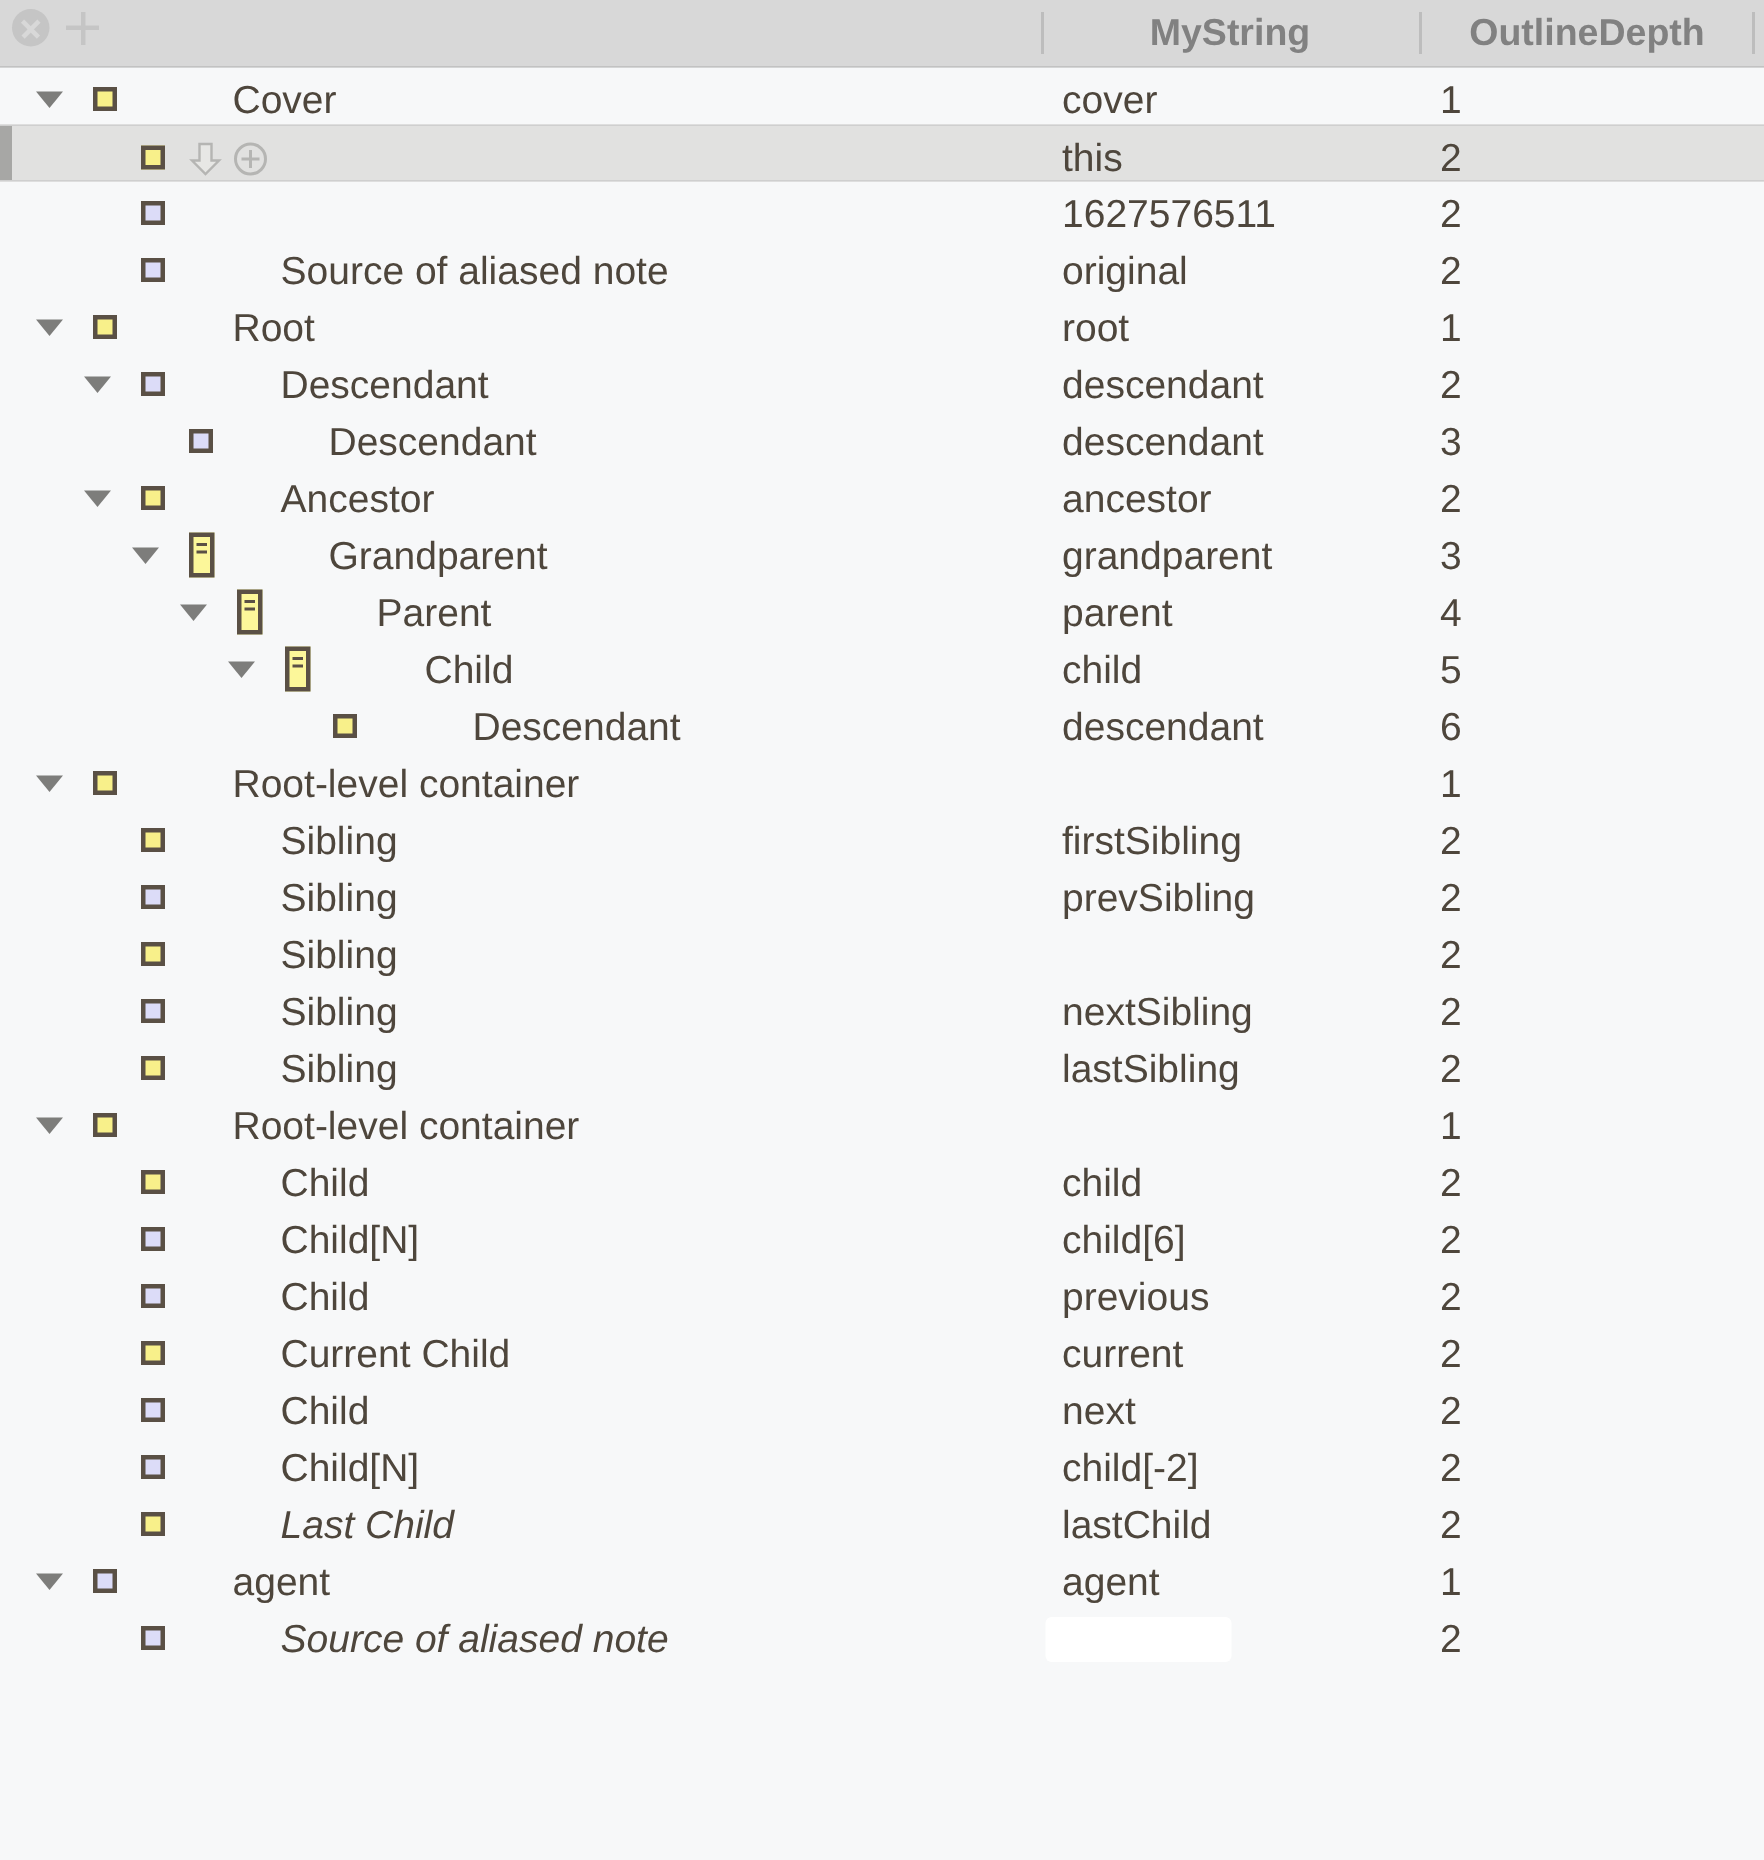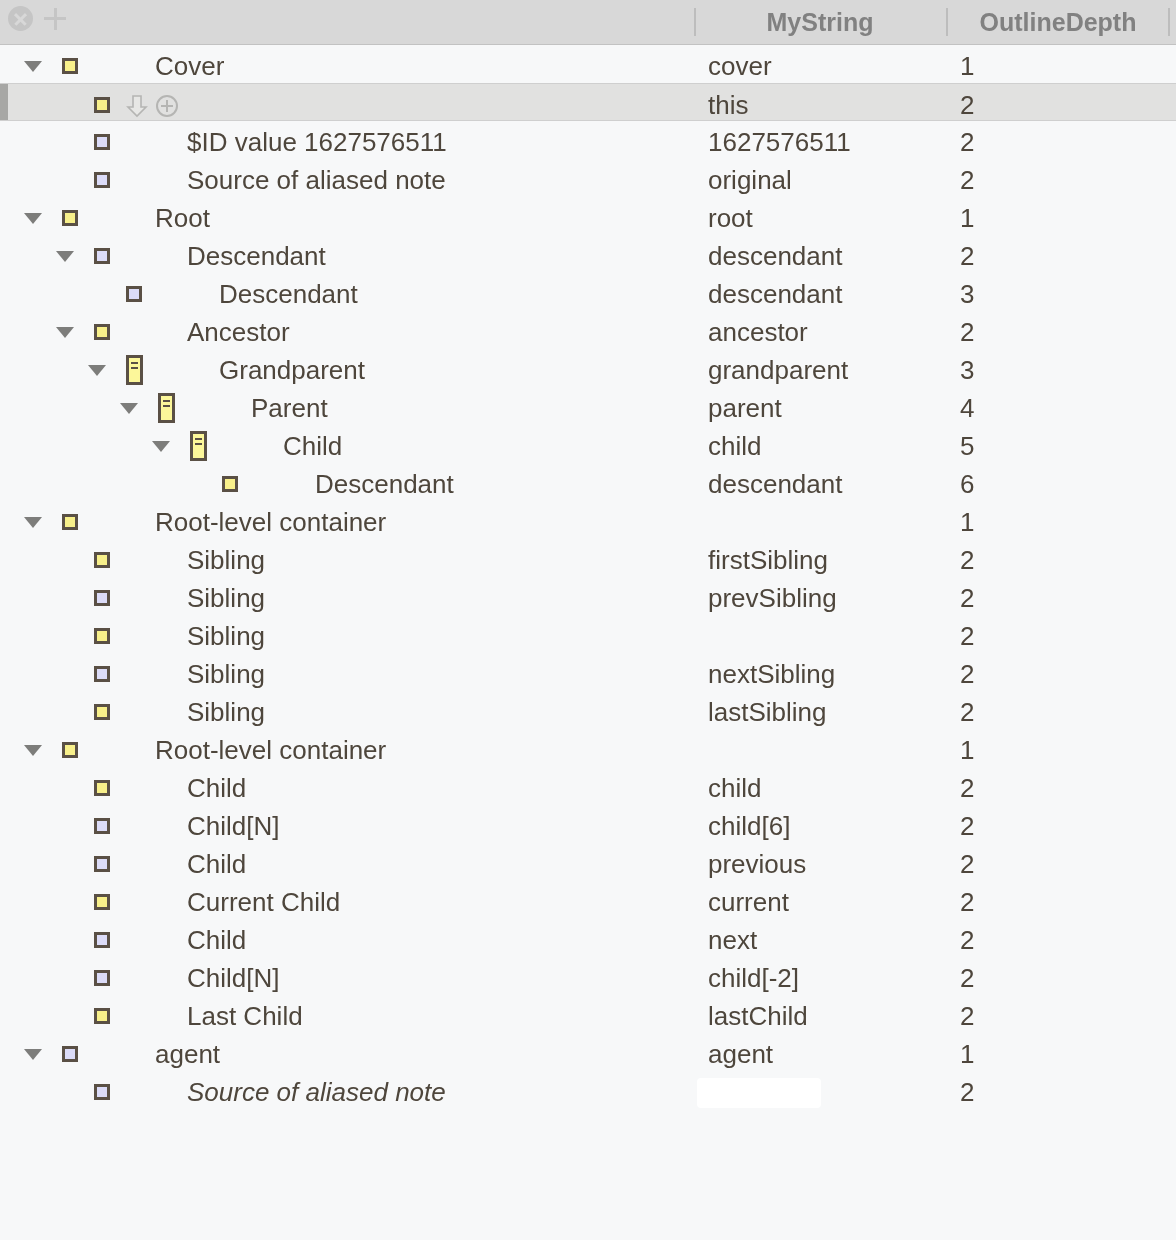--- a/index.html
+++ b/index.html
@@ -246,21 +246,20 @@
       <div class="note-icon sq yellow" style="left: 94px;"></div>
       <div class="arrow-down" style="left: 126px;"><svg width="22" height="24" viewBox="0 0 22 24">
           <path d="M7 2 L15 2 L15 13 L20 13 L11 22 L2 13 L7 13 Z" fill="#e7e7e5" stroke="#b5b5b3" stroke-width="1.6"></path>
         </svg></div>
       <div class="plus-circle" style="left: 156px;"></div>
       <div class="cell-mystring">this</div>
       <div class="cell-depth">2</div>
     </div>
     <div class="row">
       <div class="note-icon sq lav" style="left: 94px;"></div>
-      <div class="row-title" style="left: 187px;">$ID value 1627576511</div>
       <div class="cell-mystring">1627576511</div>
       <div class="cell-depth">2</div>
     </div>
     <div class="row">
       <div class="note-icon sq lav" style="left: 94px;"></div>
       <div class="row-title" style="left: 187px;">Source of aliased note</div>
       <div class="cell-mystring">original</div>
       <div class="cell-depth">2</div>
     </div>
     <div class="row">
@@ -398,21 +397,21 @@
       <div class="cell-depth">2</div>
     </div>
     <div class="row">
       <div class="note-icon sq lav" style="left: 94px;"></div>
       <div class="row-title" style="left: 187px;">Child[N]</div>
       <div class="cell-mystring">child[-2]</div>
       <div class="cell-depth">2</div>
     </div>
     <div class="row">
       <div class="note-icon sq yellow" style="left: 94px;"></div>
-      <div class="row-title" style="left: 187px;">Last Child</div>
+      <div class="row-title" style="left: 187px; font-style: italic;">Last Child</div>
       <div class="cell-mystring">lastChild</div>
       <div class="cell-depth">2</div>
     </div>
     <div class="row">
       <div class="disclosure" style="left: 24px;"></div>
       <div class="note-icon sq lav" style="left: 62px;"></div>
       <div class="row-title" style="left: 155px;">agent</div>
       <div class="cell-mystring">agent</div>
       <div class="cell-depth">1</div>
     </div>

